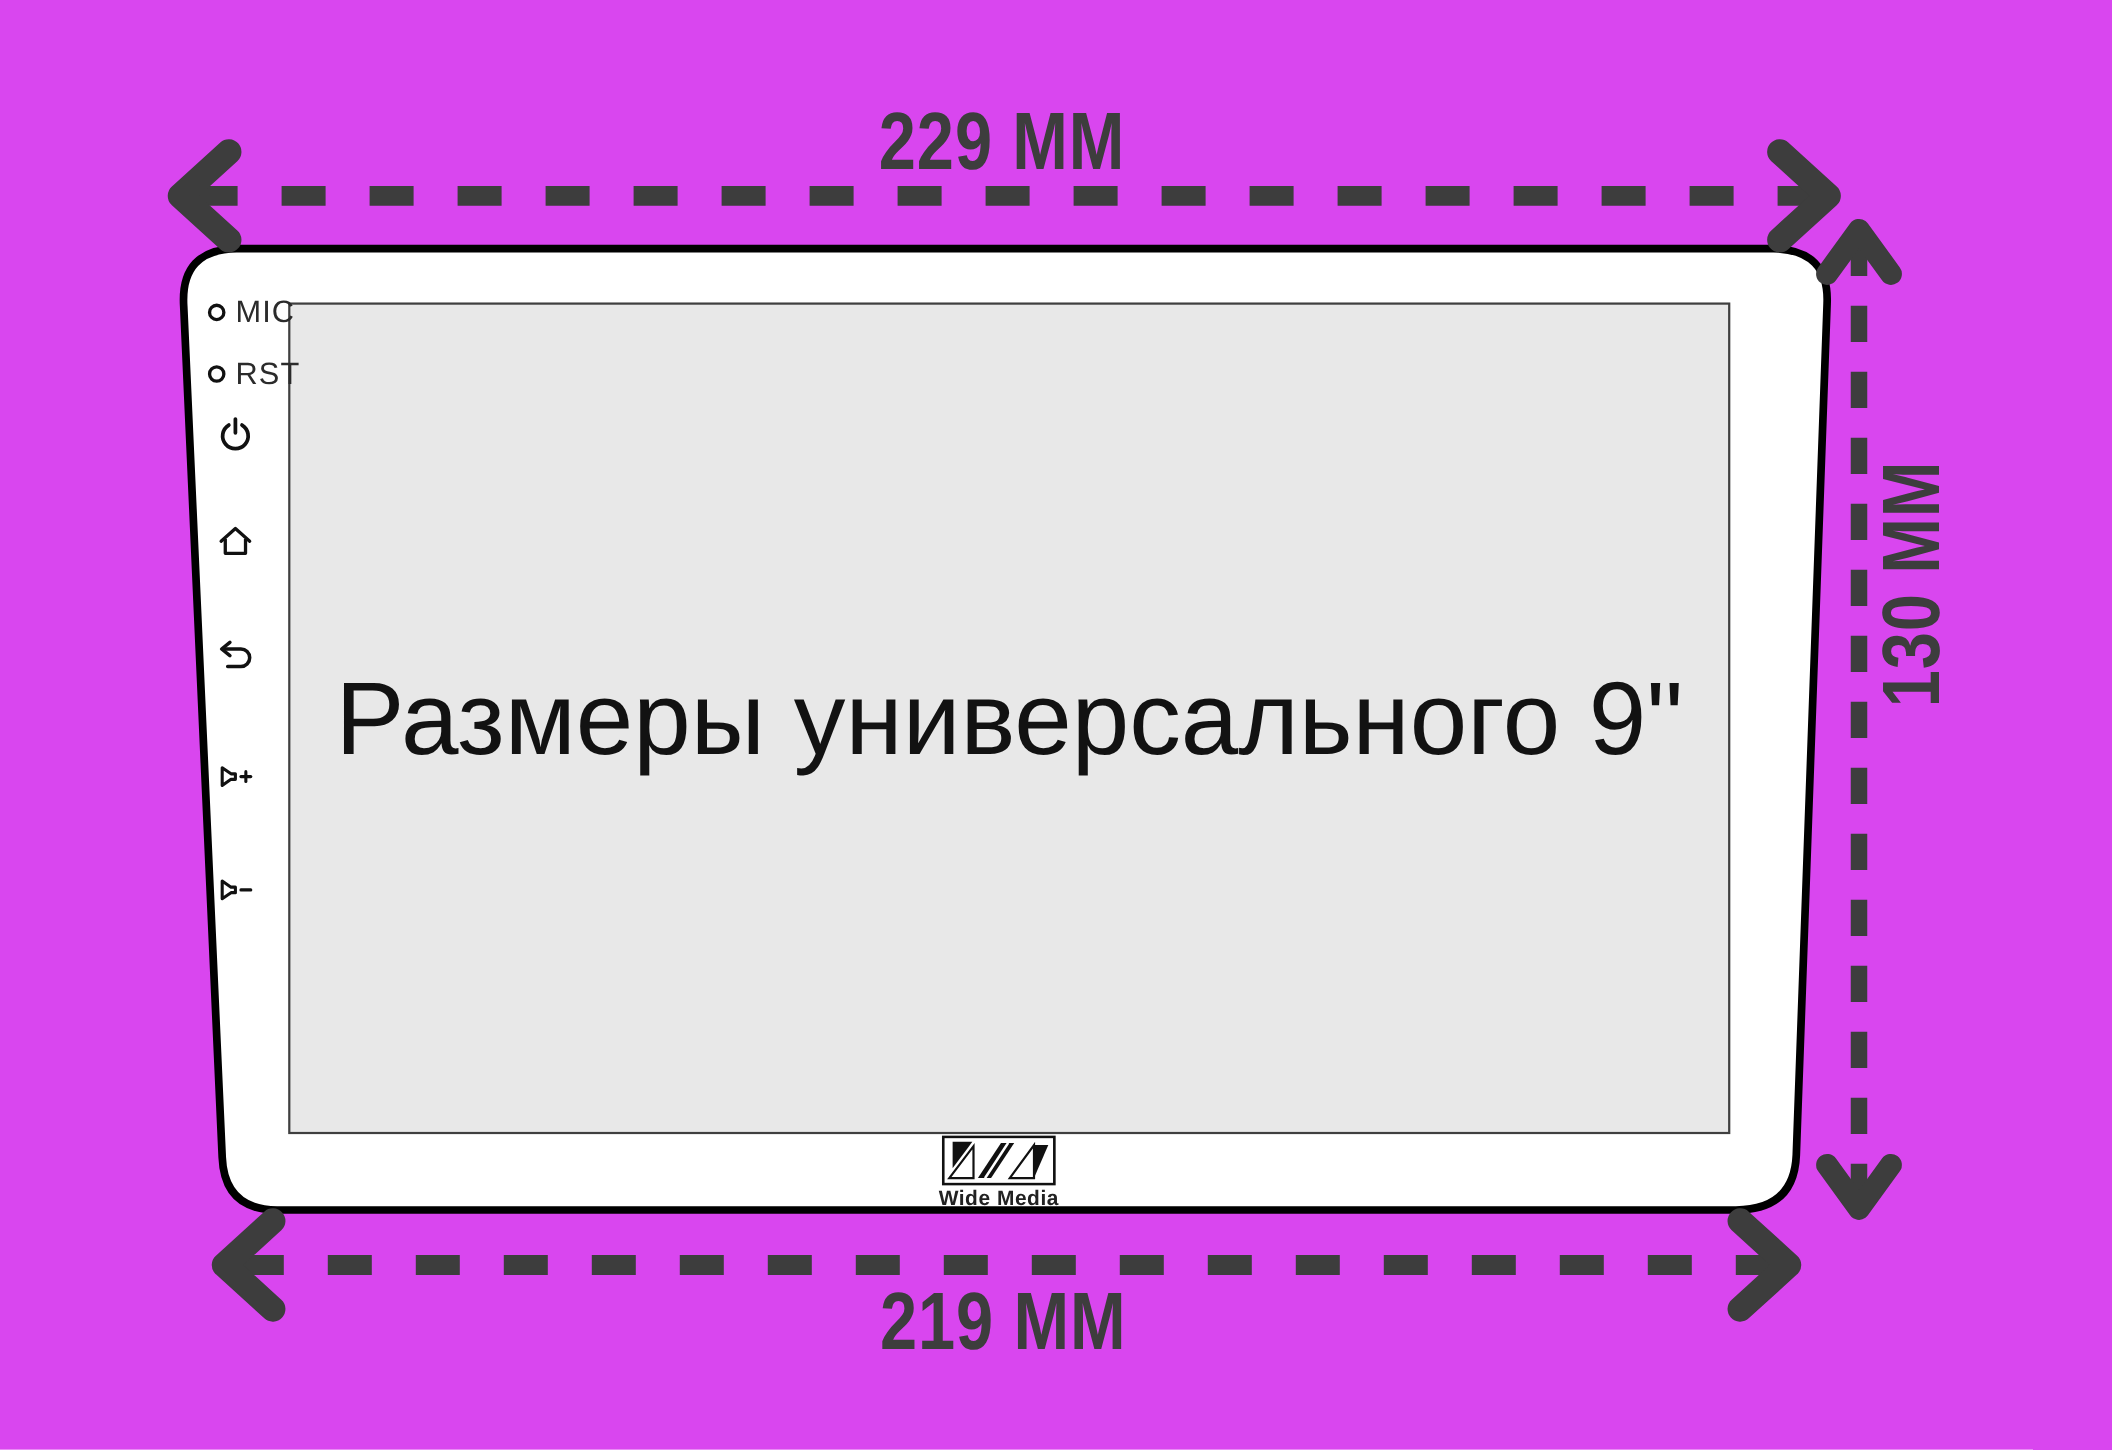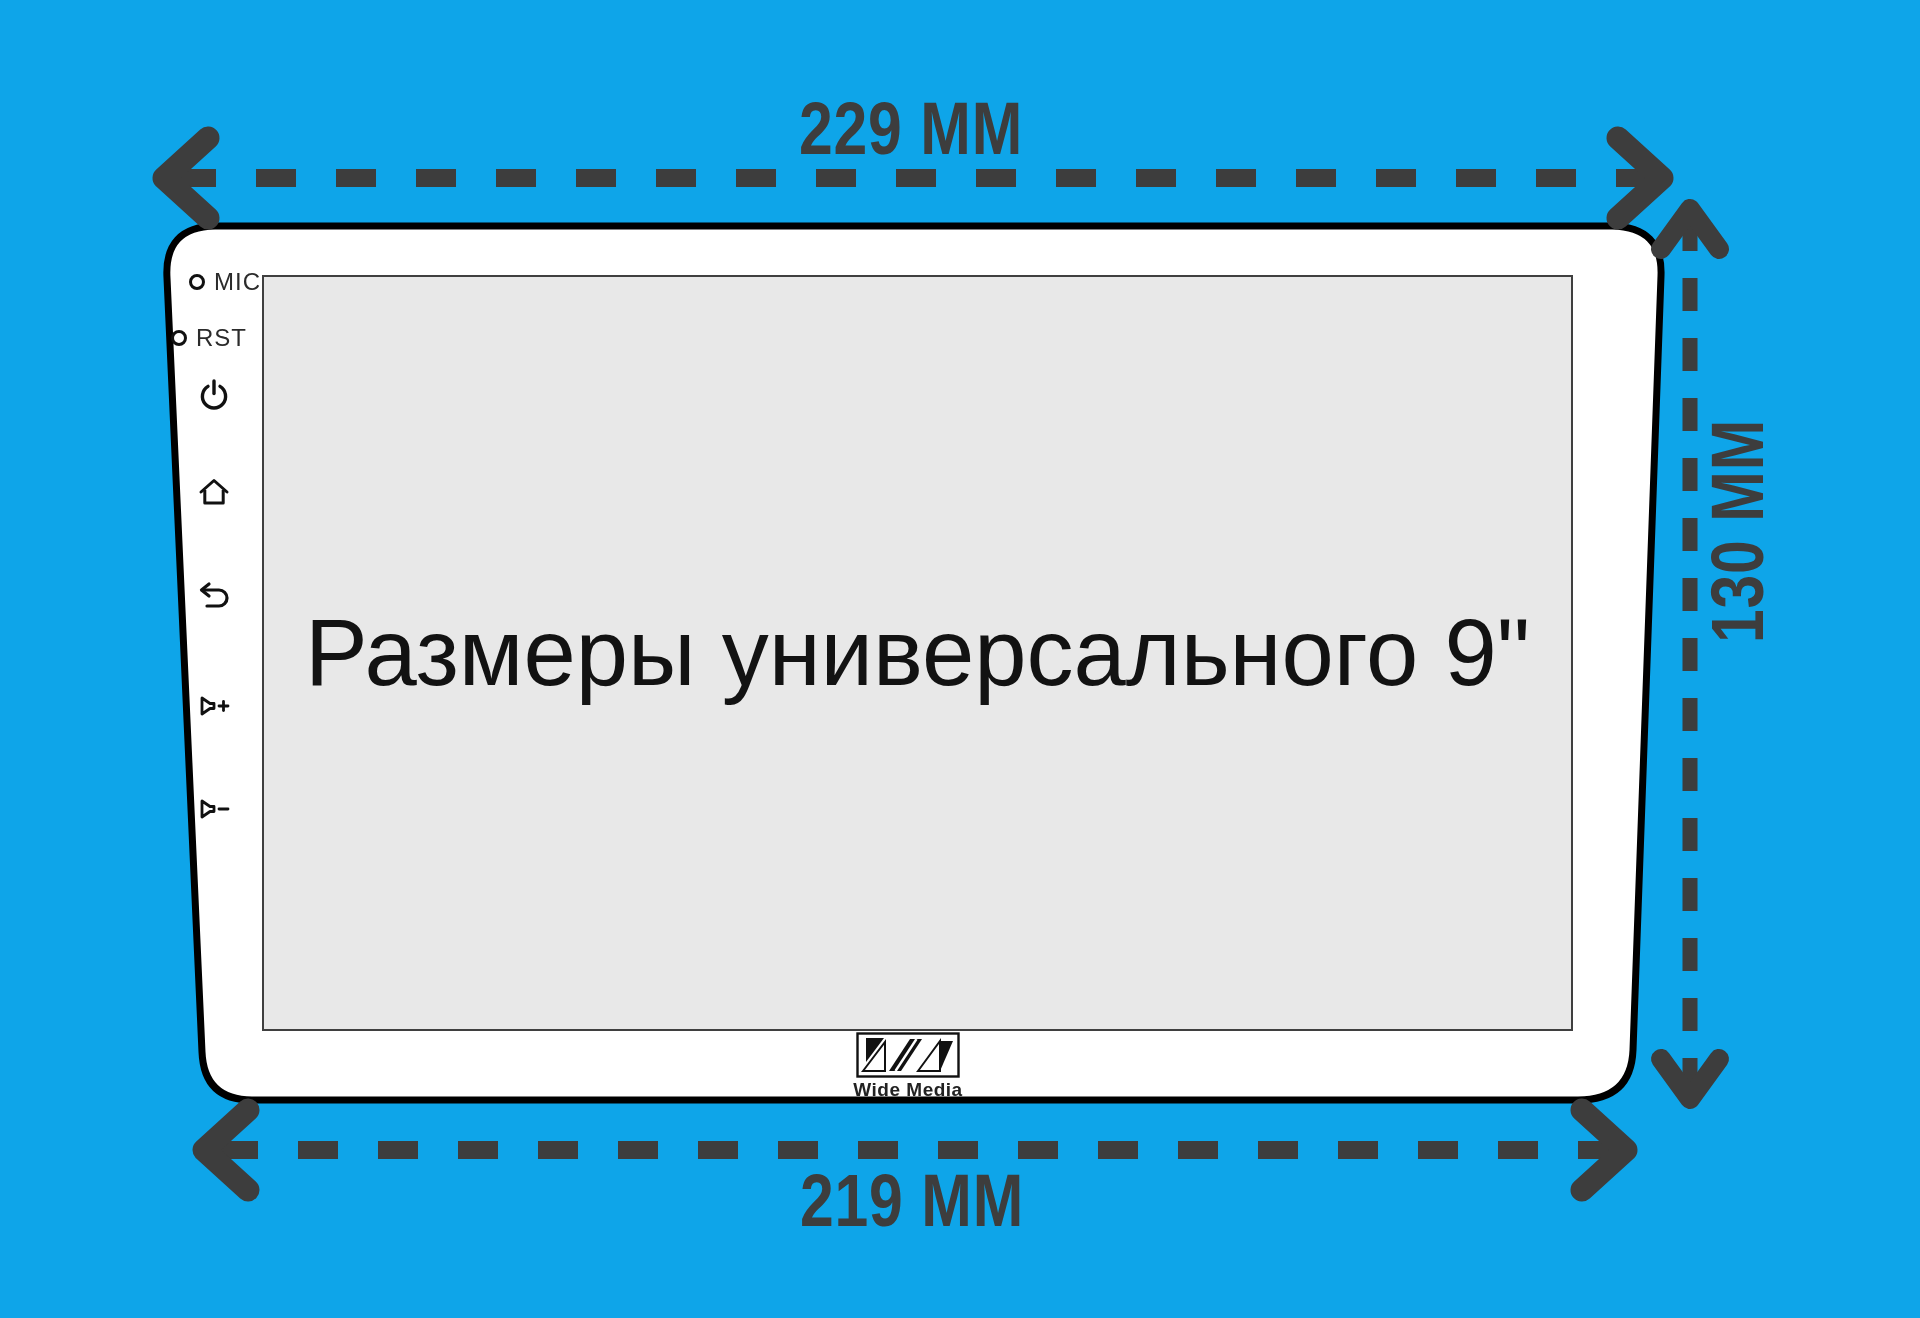--- a/index.html
+++ b/index.html
@@ -1,19 +1,19 @@
 <!DOCTYPE html>
 <html><head>
 <meta charset="utf-8">
 <style>
   html,body{margin:0;padding:0;background:#ffffff;}
   .canvas{
     position:relative;
     width:1920px;height:1318px;
-    background:#0ea5e9;
+    background:#d946ef;
     font-family:"Liberation Sans", sans-serif;
     overflow:hidden;
   }
   .artwork{position:absolute;left:0;top:0;}
   
   .dim-label{
     position:absolute;
     color:#3d3d3d;
     font-weight:700;
     font-size:74px;
@@ -41,24 +41,24 @@
     font-weight:300;
     color:#121212;
     letter-spacing:0px;
     white-space:nowrap;
   }
   
   .ctrl-row{
     position:absolute;
     display:flex;align-items:center;gap:9px;
     color:#2b2b2b;
-    font-size:24px;font-weight:300;letter-spacing:1px;
+    font-size:28px;font-weight:300;letter-spacing:1px;
   }
   .ctrl-mic{left:189px;top:268px;}
-  .ctrl-rst{left:171px;top:324px;}
+  .ctrl-rst{left:189px;top:324px;}
   .ctrl-dot{
     width:10px;height:10px;border-radius:50%;
     border:3px solid #111;background:#fff;
     flex:0 0 auto;
   }
   .side-icon{position:absolute;}
   .icon-power{left:198px;top:378px;}
   .icon-home{left:196px;top:474px;}
   .icon-back{left:194px;top:580px;}
   .icon-volup{left:197px;top:689px;}

